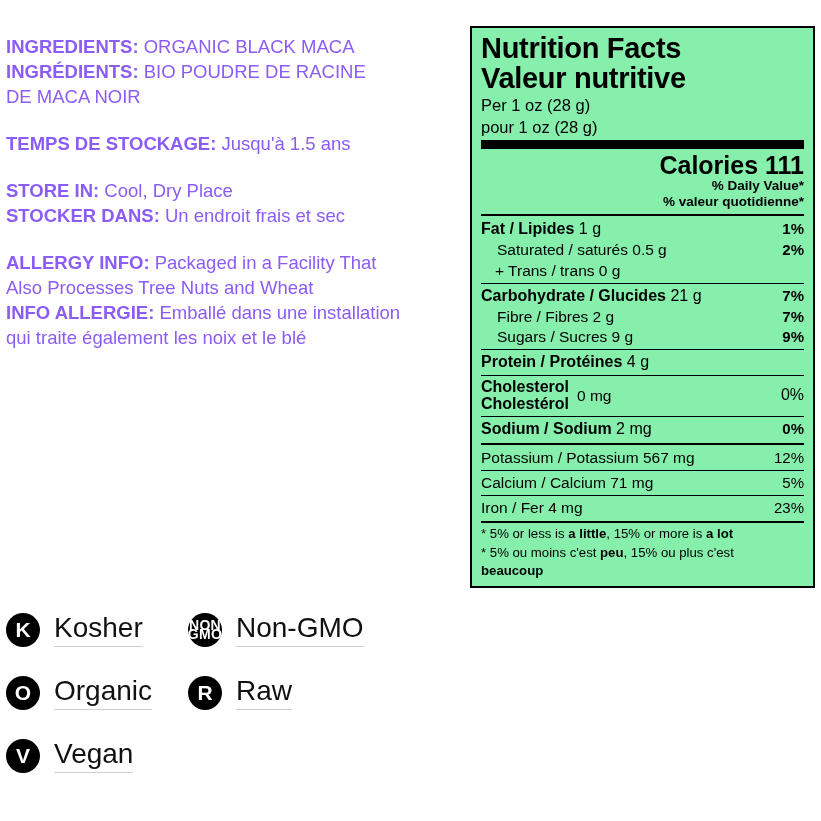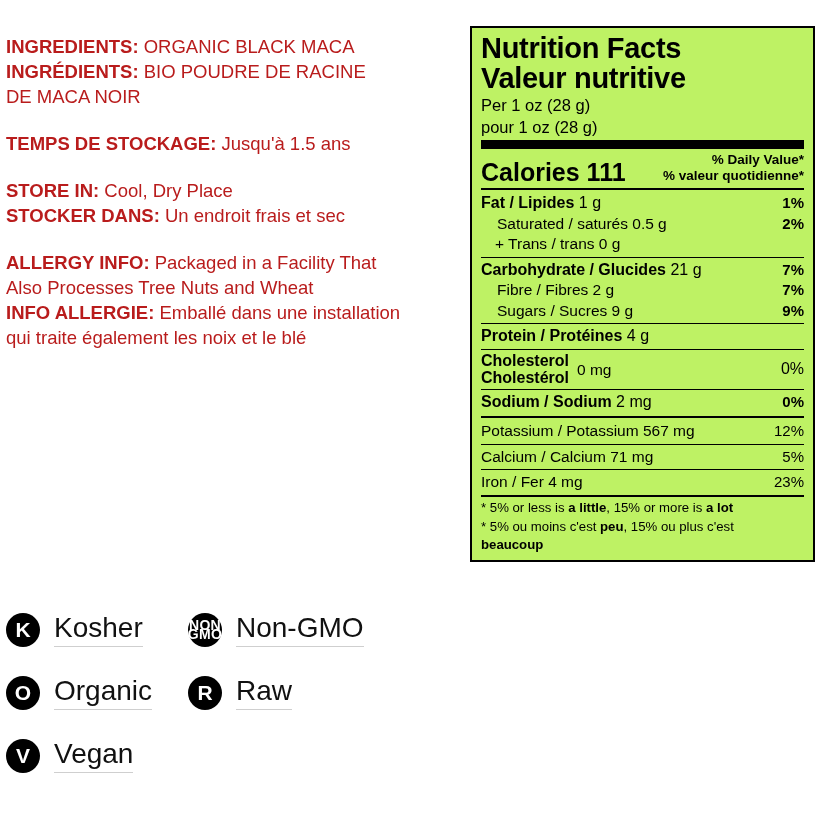--- a/index.html
+++ b/index.html
@@ -22,21 +22,21 @@
     left: 6px;
     top: 34px;
     width: 452px;
   }
   .info-block {
     margin-bottom: 22px;
   }
   .info-line {
     font-size: 18.5px;
     line-height: 25px;
-    color: #b91c1c;
+    color: #8b5cf6;
   }
   .info-line .lbl {
     font-weight: bold;
   }
 
   
   .badges {
     position: absolute;
     left: 6px;
     top: 612px;
@@ -82,21 +82,21 @@
   }
 
   
   .nf {
     position: absolute;
     left: 470px;
     top: 26px;
     width: 345px;
     box-sizing: border-box;
     border: 2.5px solid #000;
-    background: #bef264;
+    background: #86efac;
     padding: 6px 9px 6px 9px;
     font-size: 15px;
     line-height: 1.18;
   }
   .nf-title {
     font-size: 29px;
     font-weight: bold;
     line-height: 1.02;
     letter-spacing: -0.3px;
   }
@@ -106,20 +106,21 @@
     margin-top: 3px;
   }
   .rule-med  { border-top: 2px solid #000; margin: 3px 0; }
   .rule-thick{ border-top: 9px solid #000; margin: 4px 0 3px 0; }
   .rule-half { border-top: 1px solid #000; margin: 2px 0; }
 
   .cal-row {
     display: flex;
     align-items: flex-end;
     justify-content: space-between;
+    flex-direction: column;
   }
   .cal-left {
     font-size: 25px;
     font-weight: bold;
     line-height: 1.05;
   }
   .dv-head {
     text-align: right;
     font-size: 13.5px;
     font-weight: bold;

